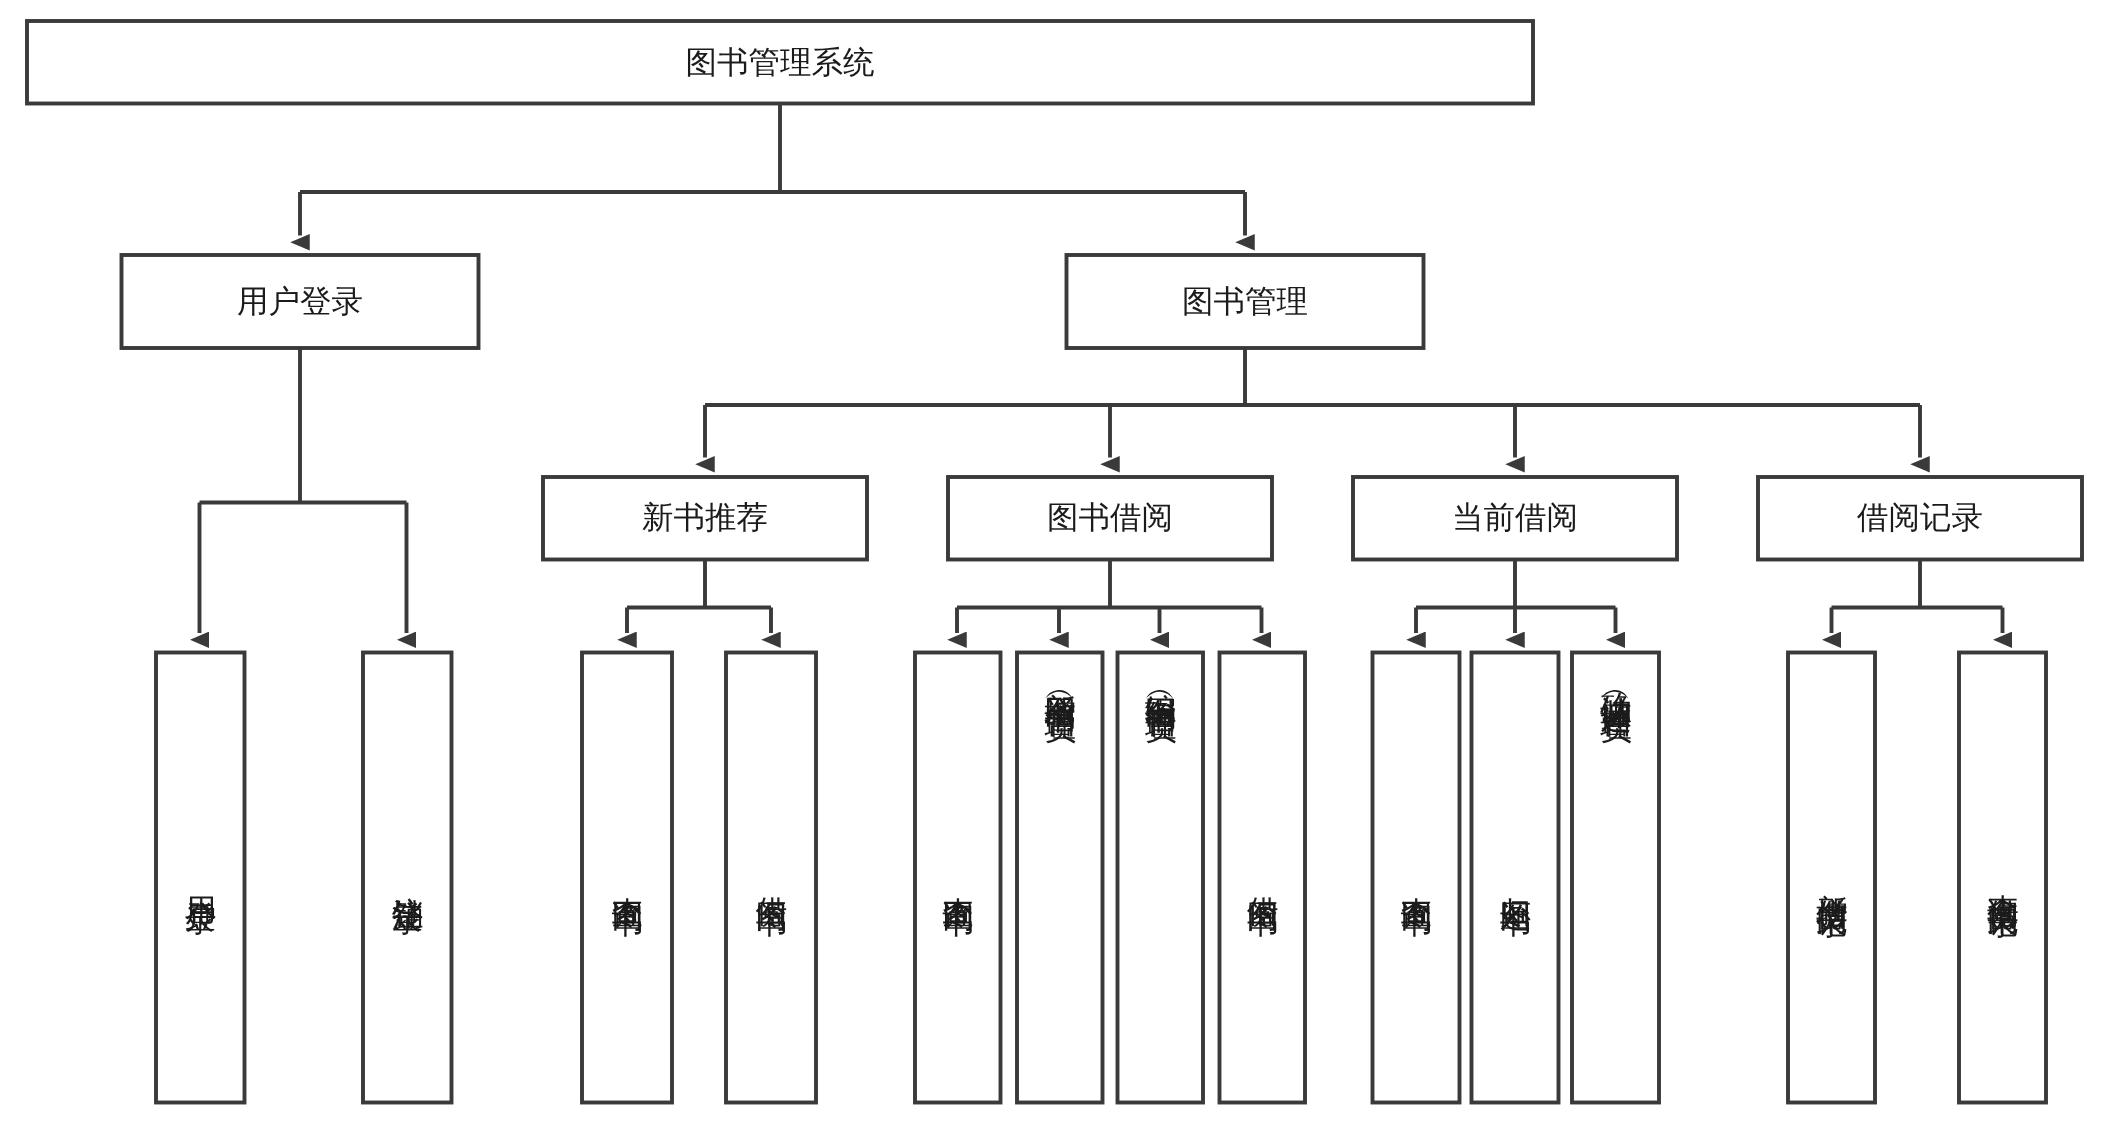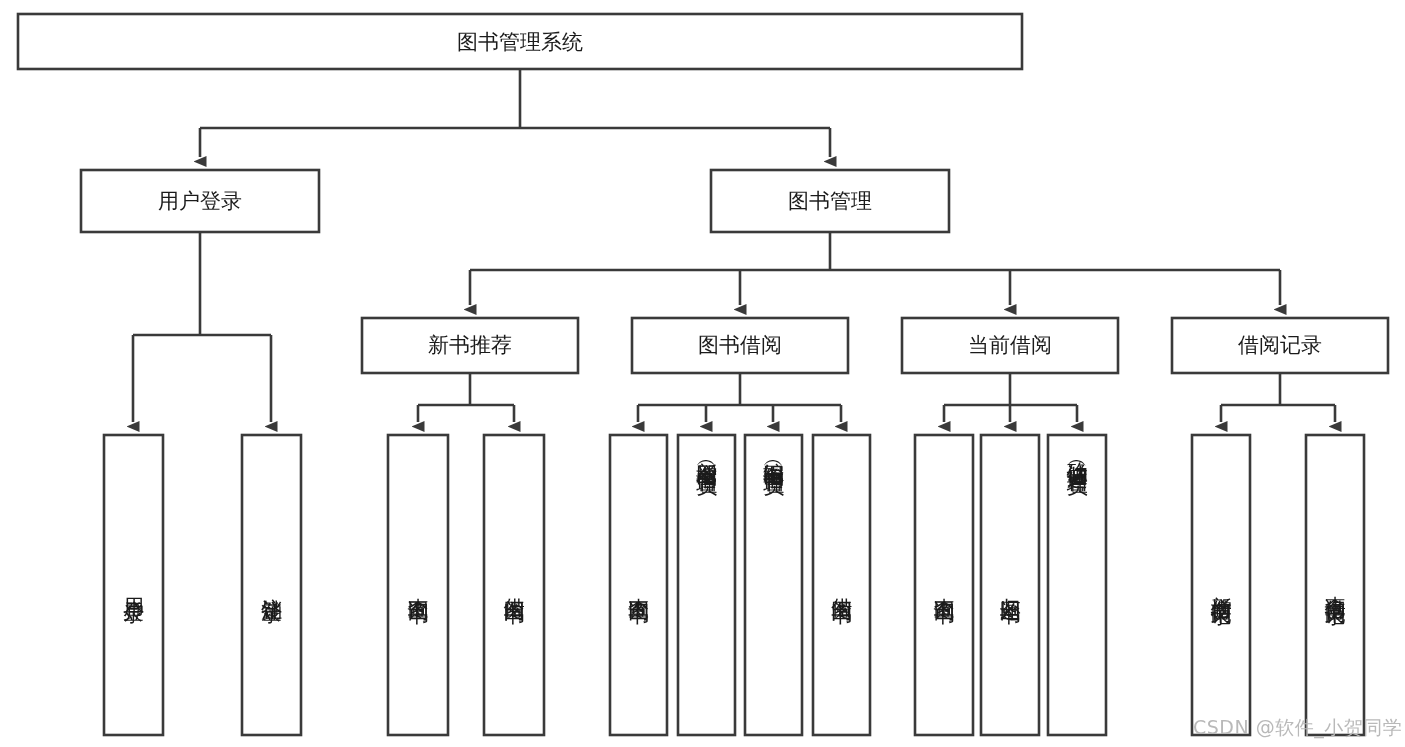--- a/index.html
+++ b/index.html
@@ -224,15 +224,14 @@
   <div class="vnode" style="left:1048px; top:435px; width:58px; height:300px; align-items:flex-start;">
     <span class="node-label-v" style="margin-top:10px;">确认归还（管理员）</span>
   </div>
   <div class="vnode" style="left:1192px; top:435px; width:58px; height:300px;">
     <span class="node-label-v">新增借阅记录</span>
   </div>
   <div class="vnode" style="left:1306px; top:435px; width:58px; height:300px;">
     <span class="node-label-v">查询借阅记录</span>
   </div>
 
-  <div class="watermark" style="left:1193px; top:715px;">CSDN @软件_小贺同学</div>
 
 </div>
 
 </body></html>

